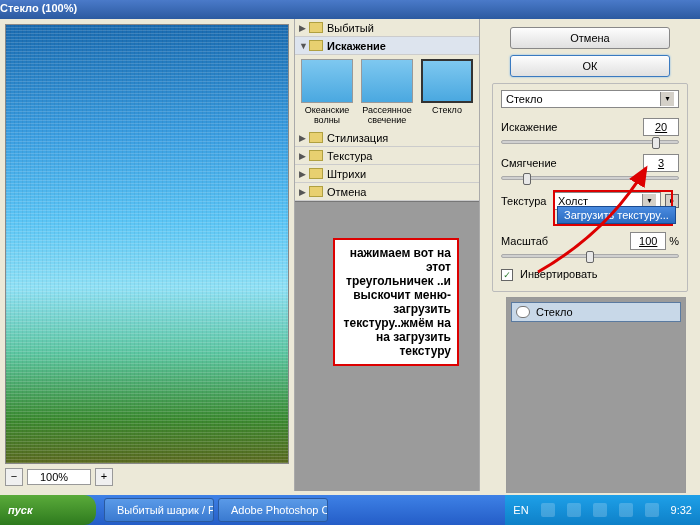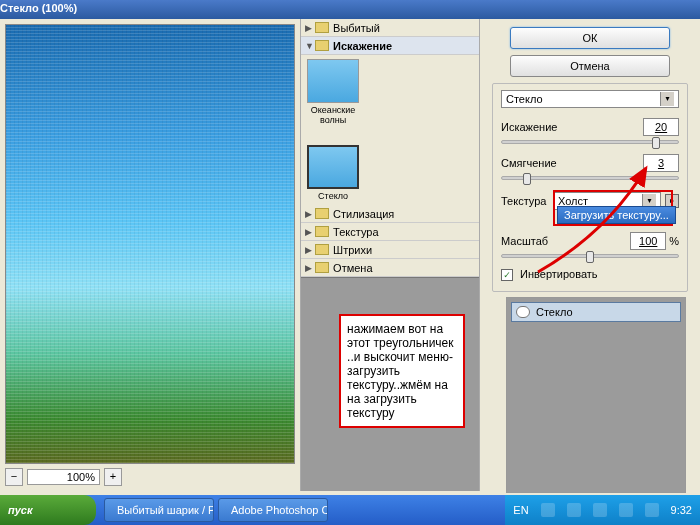--- a/index.html
+++ b/index.html
@@ -4,32 +4,32 @@
 <style>
 * { margin: 0; padding: 0; box-sizing: border-box; font-family: Tahoma, sans-serif; font-size: 11px; }
 body { width: 700px; height: 525px; background: #ece9d8; overflow: hidden; position: relative; }
 .titlebar { height: 19px; background: linear-gradient(#4a7ac9,#2c5aa0); color: #fff; padding: 2px 0; font-weight: bold; }
 .main { display: flex; height: 472px; background: #ece9d8; }
 .preview-pane { width: 310px; background: #ece9d8; padding: 5px; display: flex; flex-direction: column; }
 .preview-img { flex: 1; background: linear-gradient(to bottom, #1a6bb0 0%, #3a9de0 25%, #5bc5f5 45%, #8ee0f5 60%, #5bc5a0 75%, #3a8a30 90%, #5a6a20 100%); border: 1px solid #888; position: relative; overflow: hidden; }
 .preview-img::before { content: ''; position: absolute; inset: 0; background: repeating-linear-gradient(0deg, rgba(255,255,255,0.15) 0px, rgba(255,255,255,0.15) 1px, transparent 1px, transparent 3px), repeating-linear-gradient(90deg, rgba(0,0,0,0.05) 0px, rgba(0,0,0,0.05) 1px, transparent 1px, transparent 4px); }
 .zoom-bar { height: 22px; display: flex; align-items: center; gap: 4px; padding-top: 4px; }
 .zoom-btn { width: 18px; height: 18px; border: 1px solid #999; background: #f0f0f0; text-align: center; line-height: 14px; }
-.zoom-val { width: 73px; border: 1px solid #999; background: #fff; padding: 1px 4px; text-align: right; }
+.zoom-val { width: 64px; border: 1px solid #999; background: #fff; padding: 1px 12px; text-align: left; }
 .middle-pane { width: 186px; border-left: 1px solid #aaa; border-right: 1px solid #aaa; background: #ece9d8; display: flex; flex-direction: column; position: relative; }
 .folder-row { display: flex; align-items: center; height: 18px; padding: 0 4px; border-bottom: 1px solid #ccc; background: #ece9d8; cursor: pointer; }
 .folder-row .tri { width: 10px; font-size: 9px; color: #555; }
 .folder-row .fold { width: 14px; height: 11px; background: #e8d070; border: 1px solid #b0a040; margin-right: 4px; }
-.thumbs { display: flex; padding: 4px; gap: 20px; background: #ece9d8; flex-direction: column; }
+.thumbs { display: flex; padding: 4px; gap: 4px; background: #ece9d8; }
 .thumb { width: 56px; text-align: center; }
 .thumb-img { width: 52px; height: 44px; background: linear-gradient(#7ec8f0,#4aa8e0); border: 1px solid #999; margin: 0 auto; position: relative; }
 .thumb-img.sel { border: 2px solid #333; }
 .thumb-label { font-size: 9px; margin-top: 2px; line-height: 10px; }
 .gray-fill { flex: 1; background: #9b9b9b; border-top: 1px solid #777; position: relative; }
-.annotation { position: absolute; left: 38px; top: 36px; width: 126px; background: #fff; border: 2px solid #d00; padding: 6px; font-size: 12px; font-weight: normal; color: #000; line-height: 14px; z-index: 5; }
+.annotation { position: absolute; left: 38px; top: 36px; width: 126px; background: #fff; border: 2px solid #d00; padding: 6px; font-size: 12px; font-weight: bold; color: #000; line-height: 14px; z-index: 5; text-align: right; }
 .right-pane { flex: 1; padding: 8px 12px; position: relative; }
 .btn-main { display: block; width: 160px; height: 22px; margin: 0 auto 6px; border: 1px solid #888; background: linear-gradient(#fdfdfd,#e0e0e0); border-radius: 3px; }
 .btn-main.ok { border: 1px solid #3a7ac0; box-shadow: 0 0 2px #6ab0f0; }
 .filter-group { border: 1px solid #bbb; background: #ece9d8; padding: 6px 8px 10px; margin-top: 6px; position: relative; border-radius: 2px; }
 .select { width: 130px; height: 18px; border: 1px solid #888; background: #fff; display: inline-flex; align-items: center; padding: 0 4px; justify-content: space-between; }
 .sel-arrow { width: 14px; height: 14px; background: #d4d0c8; border-left: 1px solid #888; text-align: center; font-size: 8px; line-height: 14px; }
 .param-row { display: flex; align-items: center; margin-top: 10px; }
 .param-label { flex: 1; }
 .param-input { width: 36px; height: 18px; border: 1px solid #888; background: #fff; text-align: center; margin-left: 6px; text-decoration: underline; }
 .slider { height: 4px; background: #d0d0d0; border: 1px solid #aaa; margin: 4px 0 0 0; position: relative; border-radius: 2px; }
@@ -75,20 +75,24 @@
         <span class="tri">▼</span>
         <span class="fold"></span>
         <b>Искажение</b>
       </div>
     <div class="thumbs">
       <div class="thumb">
           <div class="thumb-img"></div>
           <div class="thumb-label">Океанские волны</div>
         </div>
       <div class="thumb">
+          <div class="thumb-img"></div>
+          <div class="thumb-label">Рассеянное свечение</div>
+        </div>
+      <div class="thumb">
           <div class="thumb-img sel"></div>
           <div class="thumb-label">Стекло</div>
         </div>
     </div>
     <div class="folder-row">
         <span class="tri">▶</span>
         <span class="fold"></span>
         <span>Стилизация</span>
       </div>
     <div class="folder-row">
@@ -105,22 +109,22 @@
         <span class="tri">▶</span>
         <span class="fold"></span>
         <span>Отмена</span>
       </div>
     <div class="gray-fill">
       <div class="annotation">нажимаем вот на этот треугольничек ..и выскочит меню-загрузить текстуру..жмём на на загрузить текстуру</div>
     </div>
   </div>
 
   <div class="right-pane">
+    <button class="btn-main">Отмена</button>
     <button class="btn-main ok">ОК</button>
-    <button class="btn-main">Отмена</button>
 
     <div class="filter-group">
       <div class="select" style="width:100%">
         <span>Стекло</span>
         <span class="sel-arrow">▾</span>
       </div>
 
       <div class="param-row">
         <span class="param-label">Искажение</span>
         <input class="param-input" value="20" style="">

